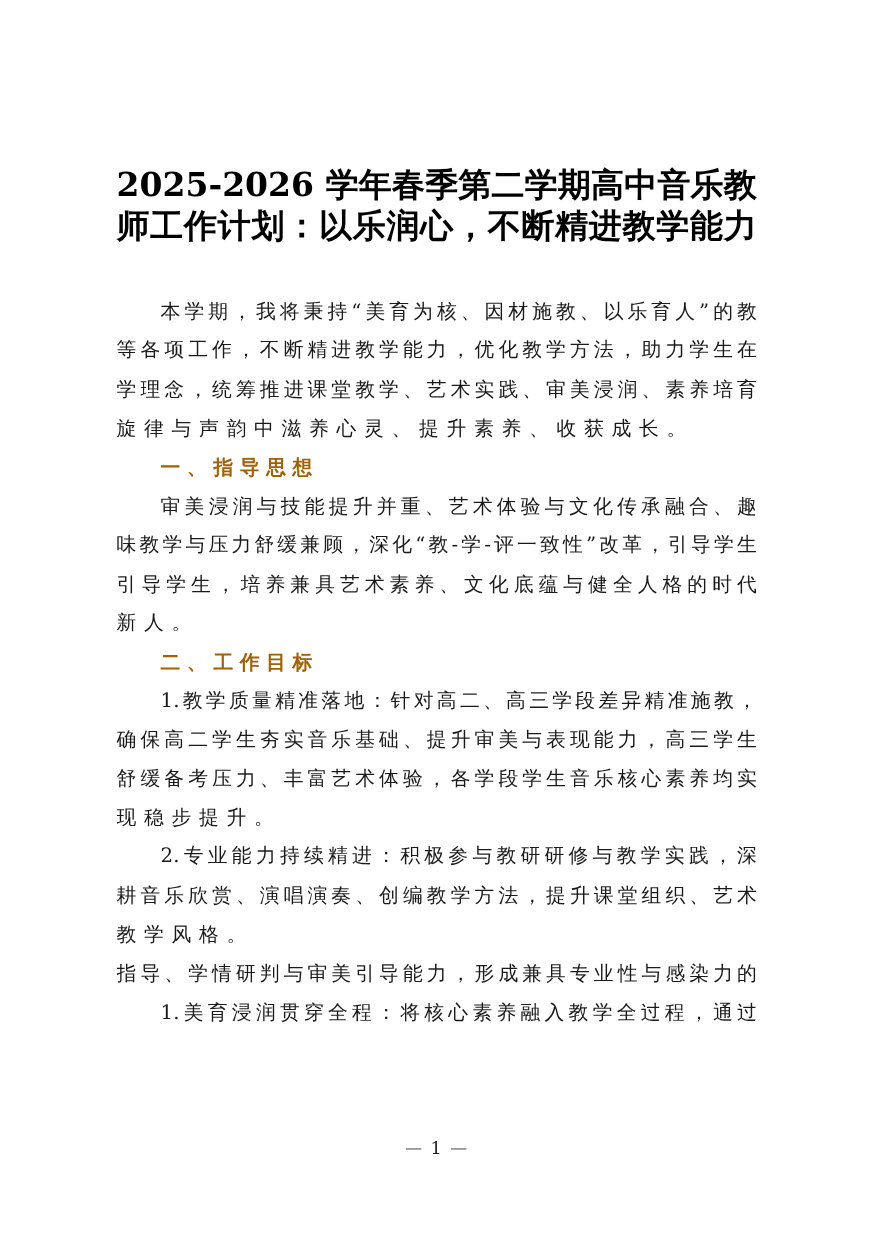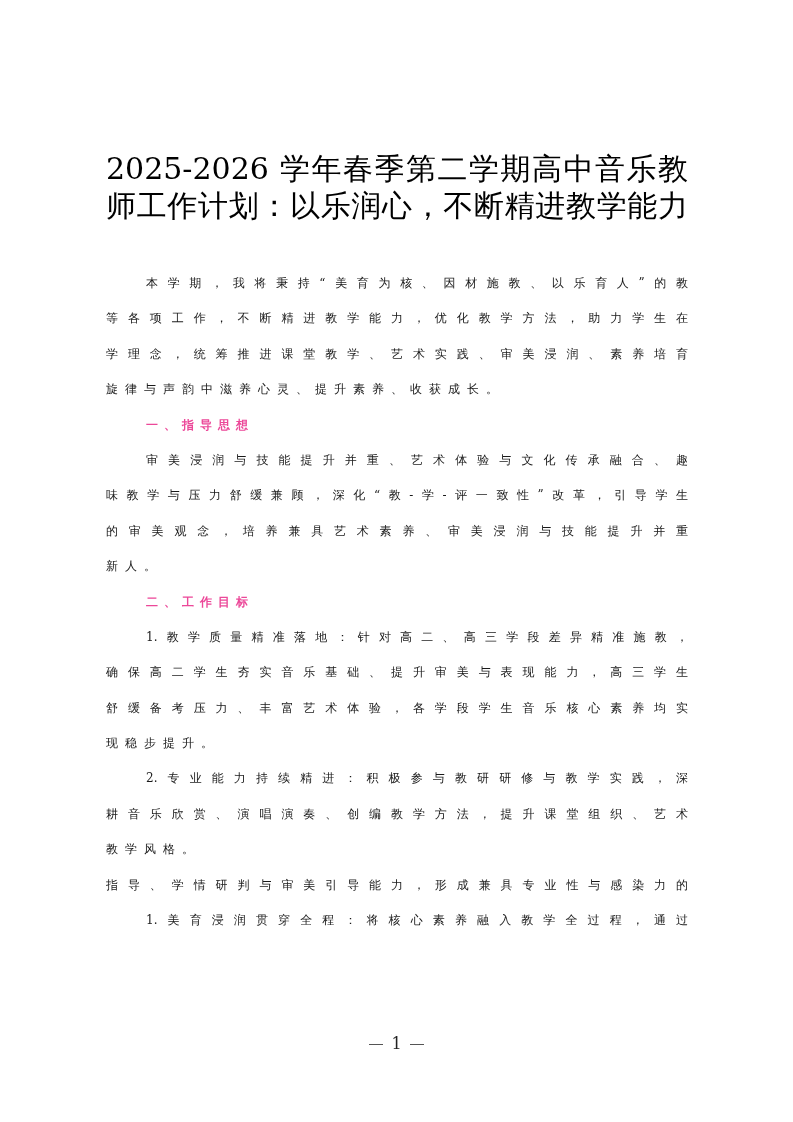--- a/index.html
+++ b/index.html
@@ -21,39 +21,39 @@
     width: 793px;
     height: 1122px;
     background: #ffffff;
   }
   .title {
     position: absolute;
     left: 106px;
     width: 582px;
     top: 150px;
     font-family: "DejaVu Serif", "Liberation Serif", serif;
-    font-weight: normal;
+    font-weight: bold;
     font-size: 30px;
     line-height: 37px;
     color: #000000;
   }
   .title-line {
     display: block;
     white-space: nowrap;
     text-align: justify;
     text-align-last: justify;
     height: 37px;
   }
   .body {
     position: absolute;
     left: 106px;
     width: 582px;
     top: 266px;
     font-family: "DejaVu Serif", "Liberation Serif", serif;
-    font-size: 12px;
+    font-size: 18px;
     line-height: 35.4px;
     color: #1a1a1a;
   }
   .line {
     display: block;
     height: 35.4px;
     white-space: nowrap;
     overflow: hidden;
     text-align: justify;
     text-align-last: justify;
@@ -61,21 +61,21 @@
   .line.first {
     padding-left: 40px;
   }
   .line.last {
     text-align-last: left;
     letter-spacing: 7px;
   }
   .heading {
     font-family: "DejaVu Sans", "Liberation Sans", sans-serif;
     font-weight: bold;
-    color: #ec4899;
+    color: #a16207;
     padding-left: 40px;
     letter-spacing: 6px;
     text-align-last: left;
   }
   .page-number {
     position: absolute;
     left: 0;
     width: 793px;
     top: 1034px;
     text-align: center;
@@ -109,21 +109,21 @@
       <span class="line">等各项工作，不断精进教学能力，优化教学方法，助力学生在</span>
       <span class="line">学理念，统筹推进课堂教学、艺术实践、审美浸润、素养培育</span>
       <span class="line last">旋律与声韵中滋养心灵、提升素养、收获成长。</span>
     </div>
 
     <span class="line heading">一、指导思想</span>
 
     <div>
       <span class="line first">审美浸润与技能提升并重、艺术体验与文化传承融合、趣</span>
       <span class="line">味教学与压力舒缓兼顾，深化“教-学-评一致性”改革，引导学生</span>
-      <span class="line">的审美观念，培养兼具艺术素养、审美浸润与技能提升并重</span>
+      <span class="line">引导学生，培养兼具艺术素养、文化底蕴与健全人格的时代</span>
       <span class="line last">新人。</span>
     </div>
 
     <span class="line heading">二、工作目标</span>
 
     <div>
       <span class="line first">1.教学质量精准落地：针对高二、高三学段差异精准施教，</span>
       <span class="line">确保高二学生夯实音乐基础、提升审美与表现能力，高三学生</span>
       <span class="line">舒缓备考压力、丰富艺术体验，各学段学生音乐核心素养均实</span>
       <span class="line last">现稳步提升。</span>

